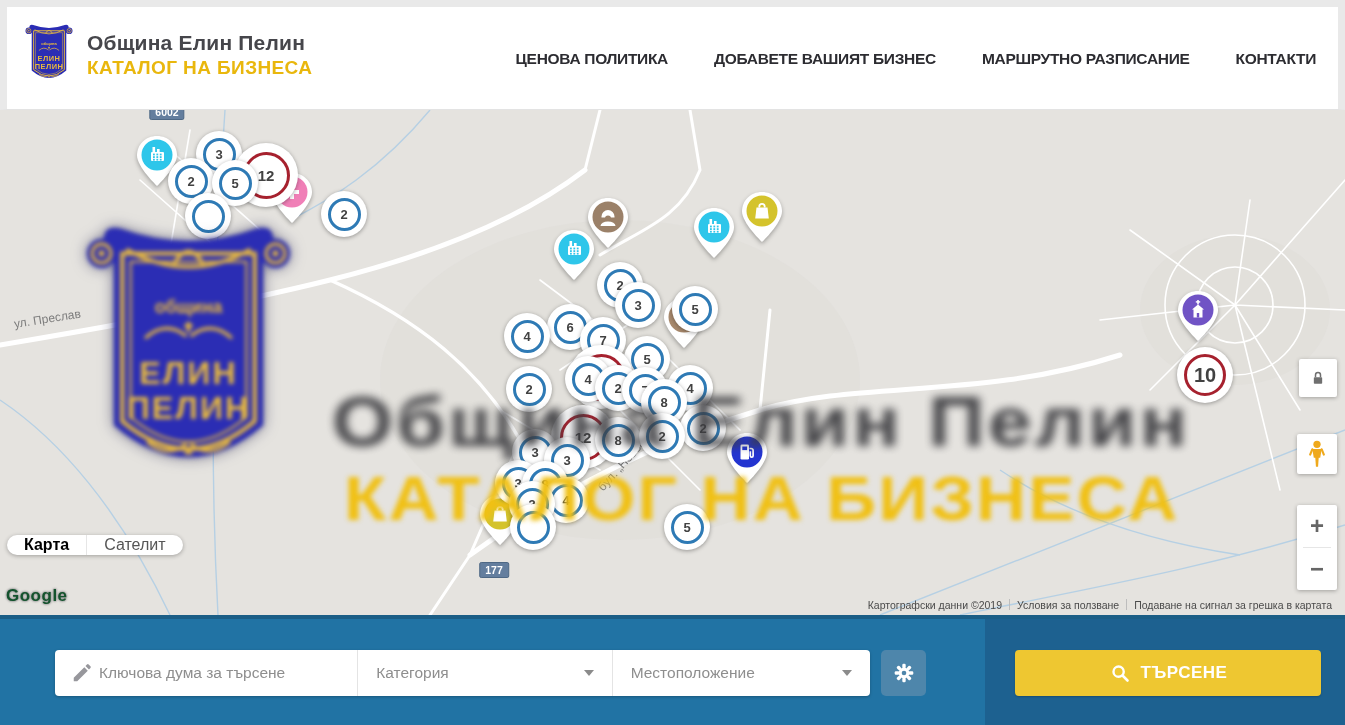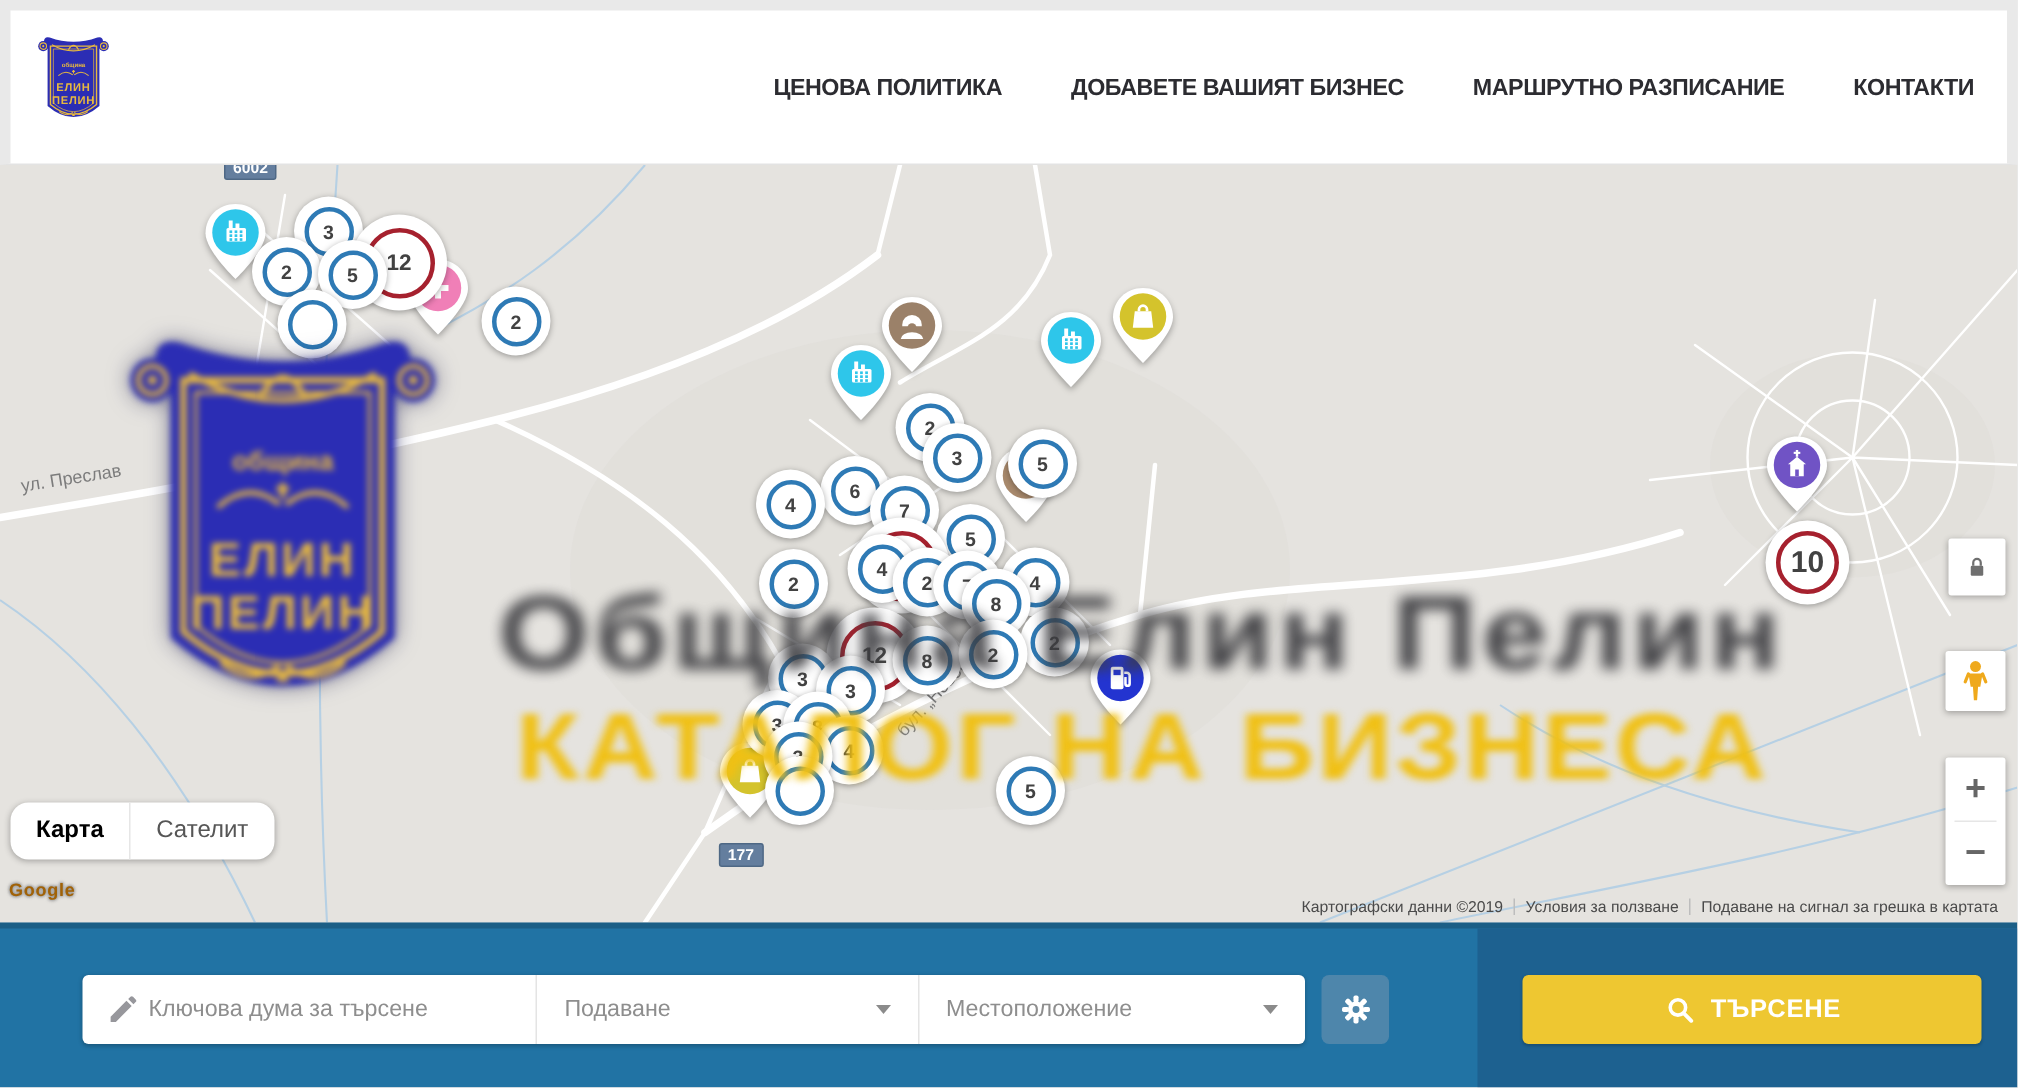--- a/index.html
+++ b/index.html
@@ -37,26 +37,26 @@
   
   #wm-emblem{position:absolute;left:85px;top:103px;width:207px;height:290px;
              filter:blur(2.2px) drop-shadow(0 0 7px rgba(10,10,60,.55));z-index:50;pointer-events:none;}
   .wm-line{position:absolute;font-weight:700;white-space:nowrap;z-index:51;pointer-events:none;transform-origin:left center;}
   #wm1{left:332px;top:272px;font-size:70px;color:#3c3c40;letter-spacing:3px;transform:scaleX(1.12);
        filter:blur(4.2px);opacity:.96;}
   #wm2{left:344px;top:352px;font-size:63px;color:#f0c014;letter-spacing:2px;font-weight:800;transform:scaleX(1.1);
        filter:blur(2.6px);}
 
   
-  #maptype{position:absolute;left:7px;top:425px;height:38px;display:flex;background:#fff;border-radius:12px;
+  #maptype{position:absolute;left:7px;top:425px;height:20px;display:flex;background:#fff;border-radius:12px;
            box-shadow:0 1px 4px rgba(0,0,0,.3);z-index:60;}
   #maptype .mt{padding:0 17px;display:flex;align-items:center;font-size:16px;cursor:pointer;}
   #maptype .mt.active{font-weight:700;color:#000;}
   #maptype .mt.inactive{color:#565656;border-left:1px solid #e6e6e6;}
-  #glogo{position:absolute;left:6px;top:476px;font-size:12px;font-weight:700;color:#a16207;z-index:60;cursor:pointer;
+  #glogo{position:absolute;left:6px;top:476px;font-size:17px;font-weight:700;color:#14532d;z-index:60;cursor:pointer;
          text-shadow:0 0 2px #9a9a9a,0 0 2px #9a9a9a,0 0 3px #9a9a9a;letter-spacing:.5px;}
   #attribution{position:absolute;right:6px;top:489px;display:flex;align-items:flex-start;z-index:60;font-size:10.5px;color:#4a4a4a;}
   #attribution .att{padding:0 7px;white-space:nowrap;}
   #attribution .sep{width:1px;height:11px;background:#bdbdbd;}
 
   .mapctl{position:absolute;background:#fff;box-shadow:0 1px 4px rgba(0,0,0,.3);z-index:60;border-radius:2px;}
   #lock-btn{left:1299px;top:249px;width:38px;height:38px;display:flex;align-items:center;justify-content:center;cursor:pointer;}
   #pegman{left:1297px;top:324px;width:40px;height:40px;display:flex;align-items:center;justify-content:center;cursor:pointer;}
   #zoomctl{left:1297px;top:395px;width:40px;height:85px;display:flex;flex-direction:column;cursor:pointer;}
   .zbtn{flex:1;display:flex;align-items:center;justify-content:center;font-size:24px;color:#666;font-weight:700;}
@@ -105,20 +105,24 @@
     <path d="M36,34 L164,34 L164,196 Q100,250 36,196 Z" fill="none" stroke="#e7b93f" stroke-width="4"></path>
     <path d="M44,42 L156,42 L156,192 Q100,240 44,192 Z" fill="none" stroke="#e7b93f" stroke-width="2"></path>
     <path d="M40,30 Q100,64 160,30" fill="none" stroke="#e7b93f" stroke-width="3.5"></path>
     <path d="M86,44 Q100,20 114,44" fill="none" stroke="#e7b93f" stroke-width="3.5"></path>
     <text x="100" y="92" text-anchor="middle" font-size="17" font-weight="700" fill="#e7b93f" font-family="Liberation Sans,sans-serif">община</text>
     <path d="M58,116 Q78,98 98,114 M102,114 Q122,98 142,116 M96,104 l8,0 M100,100 l0,10" fill="none" stroke="#e7b93f" stroke-width="3"></path>
     <text x="100" y="160" text-anchor="middle" font-size="31" font-weight="700" letter-spacing="2" fill="#e7b93f" font-family="Liberation Sans,sans-serif">ЕЛИН</text>
     <text x="100" y="194" text-anchor="middle" font-size="31" font-weight="700" letter-spacing="2" fill="#e7b93f" font-family="Liberation Sans,sans-serif">ПЕЛИН</text>
     <path d="M60,216 Q80,232 98,218 M102,218 Q120,232 140,216 M97,222 l6,6 M103,222 l-6,6" fill="none" stroke="#e7b93f" stroke-width="3"></path>
         </svg>
+      <div class="logo-text">
+        <div class="t1">Община Елин Пелин</div>
+        <div class="t2">КАТАЛОГ НА БИЗНЕСА</div>
+      </div>
     </div>
     <div id="nav">
         <div class="nav-item">ЦЕНОВА ПОЛИТИКА</div>
         <div class="nav-item">ДОБАВЕТЕ ВАШИЯТ БИЗНЕС</div>
         <div class="nav-item">МАРШРУТНО РАЗПИСАНИЕ</div>
         <div class="nav-item">КОНТАКТИ</div>
       </div>
   </div>
 
   <div id="map">
@@ -425,21 +429,21 @@
   <div id="searchbar">
     <div class="dark-panel"></div>
     <div id="input-group">
       <div class="ig-sec" id="kw-sec">
         <svg class="pencil" width="22" height="22" viewBox="0 0 24 24">
           <path d="M3,17.2 L14.5,5.7 l3.8,3.8 L6.8,21 L3,21 Z M15.8,4.4 l1.6,-1.6 a1.3,1.3 0 0 1 1.9,0 l1.9,1.9 a1.3,1.3 0 0 1 0,1.9 l-1.6,1.6 Z" fill="#97979c"></path>
         </svg>
         <input id="kw-input" value="" placeholder="Ключова дума за търсене" style="">
       </div>
       <div class="ig-sec" id="cat-sec">
-        <div class="ig-label">Подаване</div>
+        <div class="ig-label">Категория</div>
         <div class="caret"></div>
       </div>
       <div class="ig-sec" id="loc-sec">
         <div class="ig-label">Местоположение</div>
         <div class="caret"></div>
       </div>
     </div>
     <div id="gear-btn">
       <svg width="24" height="24" viewBox="0 0 24 24">
         <g fill="#fff" transform="translate(12,12)">

